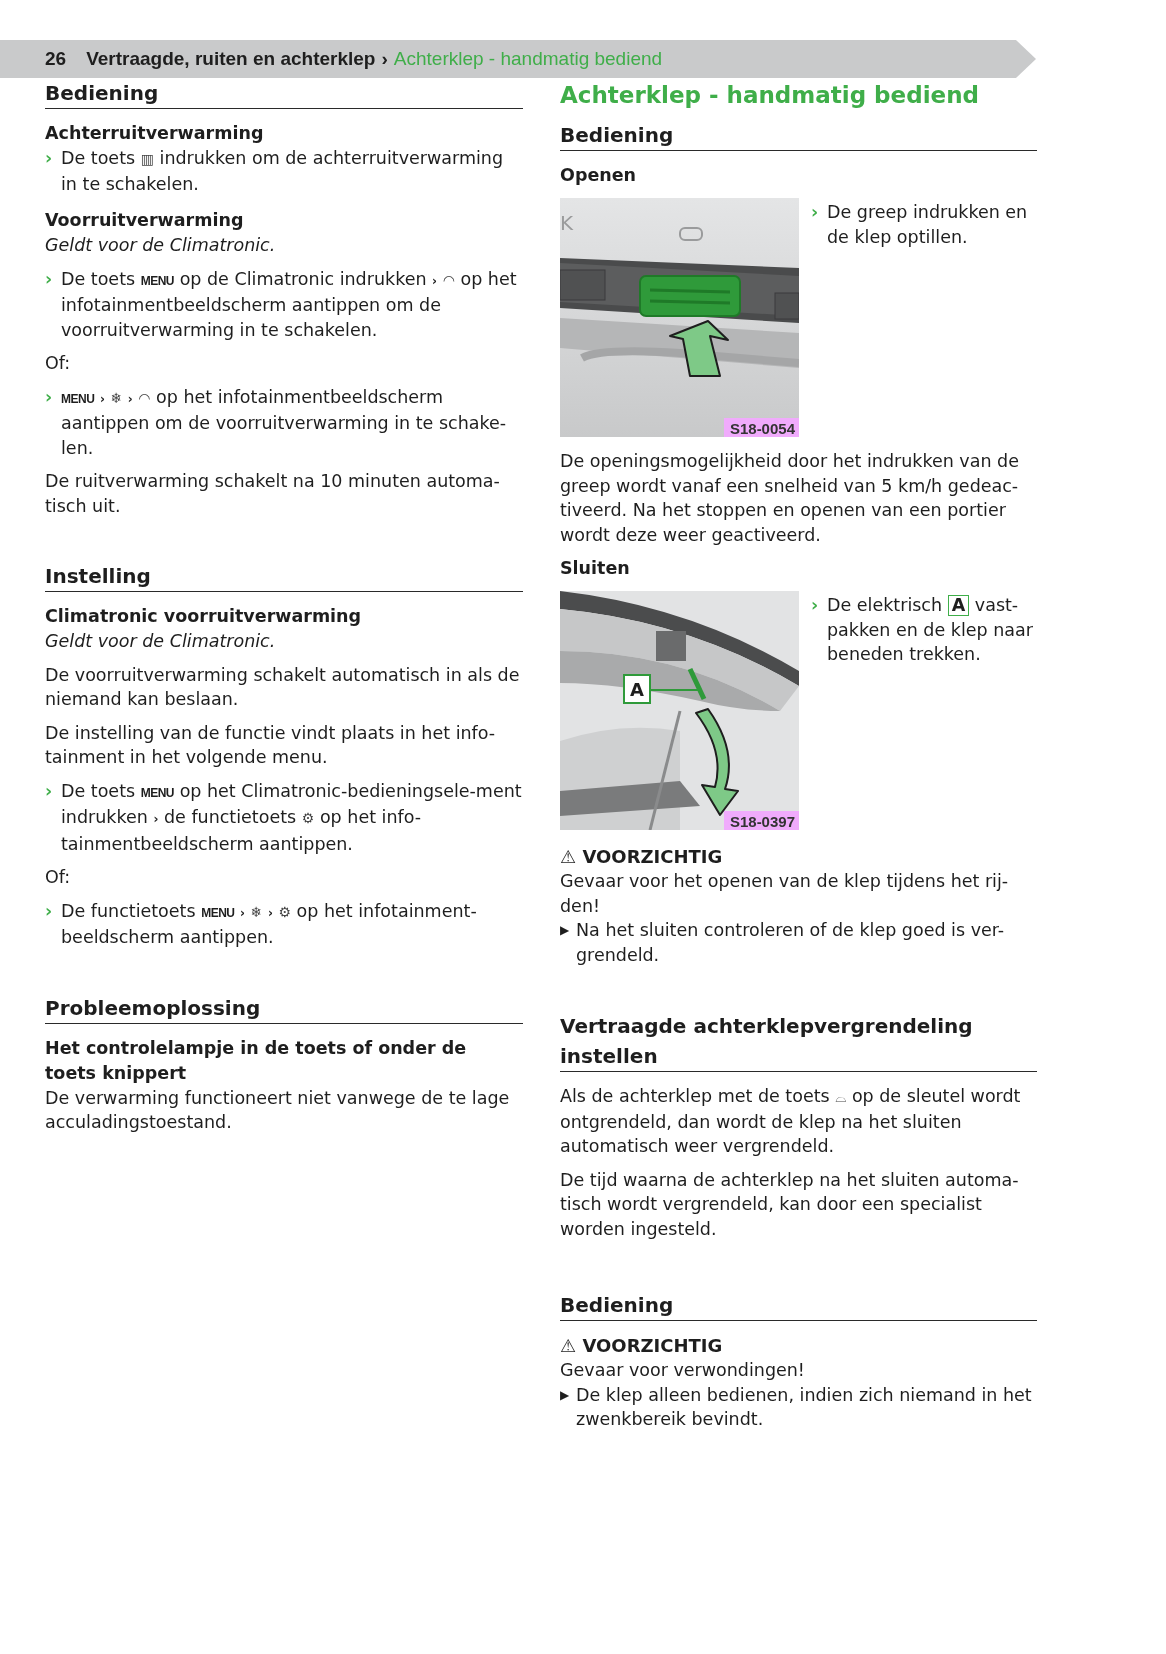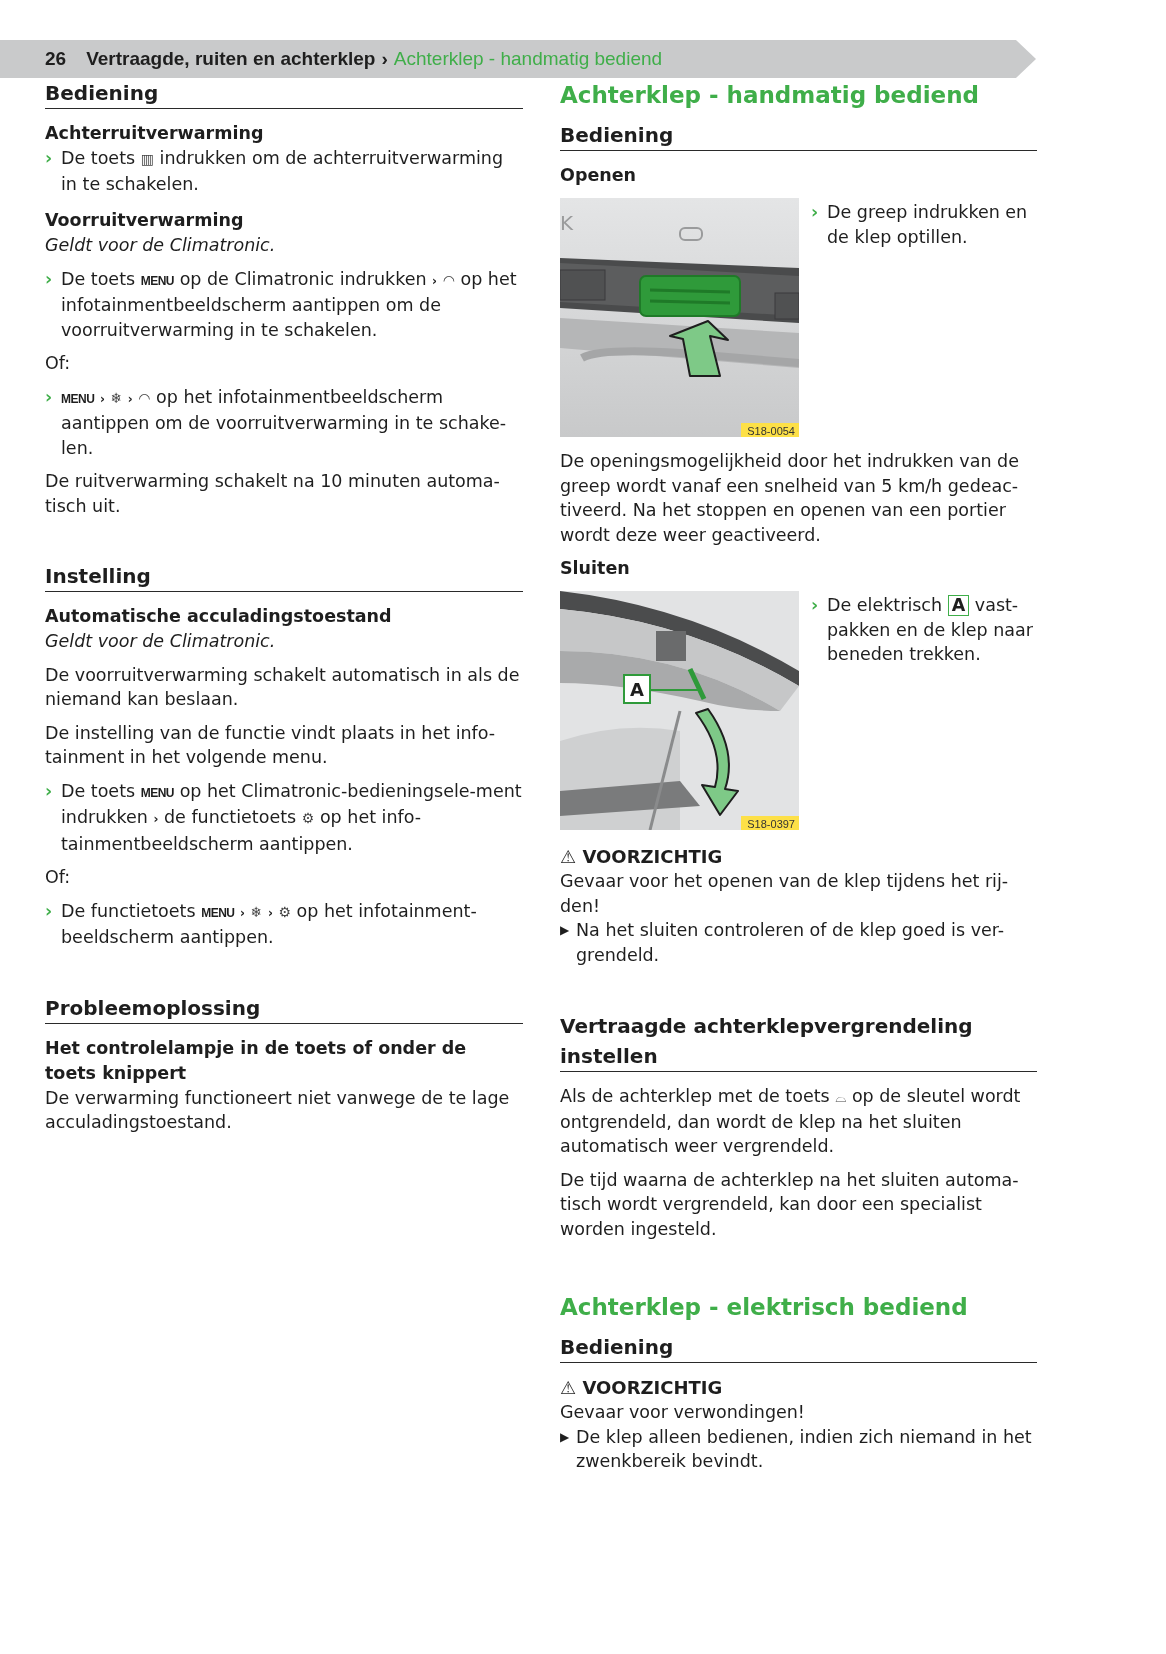--- a/index.html
+++ b/index.html
@@ -32,22 +32,22 @@
     .tri-bullet { position: relative; padding-left: 16px; font-size: 17.5px; line-height: 24.5px; }
     .tri-bullet .tri { position: absolute; left: 0; top: 0; font-size: 12px; }
     .kbd { font-family: "Liberation Sans", sans-serif; font-weight: bold; font-size: 12px; letter-spacing: -0.5px; }
     .sym { font-size: 14px; color: #444; }
     .gt { font-size: 12px; font-weight: bold; }
     .boxA { display: inline-block; border: 1.6px solid #3fae49; font-weight: bold; padding: 0 3px; line-height: 19px; }
 
     .fig-row { display: flex; gap: 12px; margin-bottom: 12px; }
     .fig { width: 239px; height: 239px; position: relative; flex: none; overflow: hidden; }
     .fig-label {
-      position: absolute; right: 0; bottom: 0; background: #fde047; font-family: "Liberation Sans", sans-serif;
-      font-size: 11px; padding: 2px 4px 0 6px; color: #333;
+      position: absolute; right: 0; bottom: 0; background: #f0abfc; font-family: "Liberation Sans", sans-serif;
+      font-size: 15px; padding: 2px 4px 0 6px; color: #333; font-weight: bold;
     }
     .fig-text { padding-top: 2px; }
     .warn-title { font-weight: bold; font-size: 18px; line-height: 25px; }
     .spacer-lg { height: 34px; }
   </style>
 </head>
 <body>
 
 <div class="header-bar">
   <span class="pg">26</span>
@@ -86,21 +86,21 @@
     <span class="sym">❄</span>
     <span class="gt">›</span>
     <span class="sym">◠</span>
     <span>op het infotainmentbeeldscherm aantippen om de voorruitverwarming in te schake-len.</span>
   </div>
   <div class="p">De ruitverwarming schakelt na 10 minuten automa-tisch uit.</div>
 
   <div class="spacer-lg"></div>
 
   <div class="h2">Instelling</div>
-  <div class="h3">Automatische acculadingstoestand</div>
+  <div class="h3">Climatronic voorruitverwarming</div>
   <div class="p it">Geldt voor de Climatronic.</div>
   <div class="p">De voorruitverwarming schakelt automatisch in als de niemand kan beslaan.</div>
   <div class="p">De instelling van de functie vindt plaats in het info-tainment in het volgende menu.</div>
   <div class="bullet">
     <span class="chev">›</span>
     <span>De toets</span>
     <span class="kbd">MENU</span>
     <span>op het Climatronic-bedieningsele-ment indrukken</span>
     <span class="gt">›</span>
     <span>de functietoets</span>
@@ -212,21 +212,20 @@
   <div class="h2">Vertraagde achterklepvergrendeling instellen</div>
   <div class="p">
     <span>Als de achterklep met de toets</span>
     <span class="sym">⌓</span>
     <span>op de sleutel wordt ontgrendeld, dan wordt de klep na het sluiten automatisch weer vergrendeld.</span>
   </div>
   <div class="p">De tijd waarna de achterklep na het sluiten automa-tisch wordt vergrendeld, kan door een specialist worden ingesteld.</div>
 
   <div class="spacer-lg" style="height:40px"></div>
 
-  <div class="h1">Achterklep - elektrisch bediend</div>
   <div class="h2">Bediening</div>
   <div>
     <div class="warn-title">
       <span>⚠</span>
       <span>VOORZICHTIG</span>
     </div>
     <div class="p" style="margin-bottom:0">Gevaar voor verwondingen!</div>
     <div class="tri-bullet">
       <span class="tri">▶</span>
       <span>De klep alleen bedienen, indien zich niemand in het zwenkbereik bevindt.</span>

